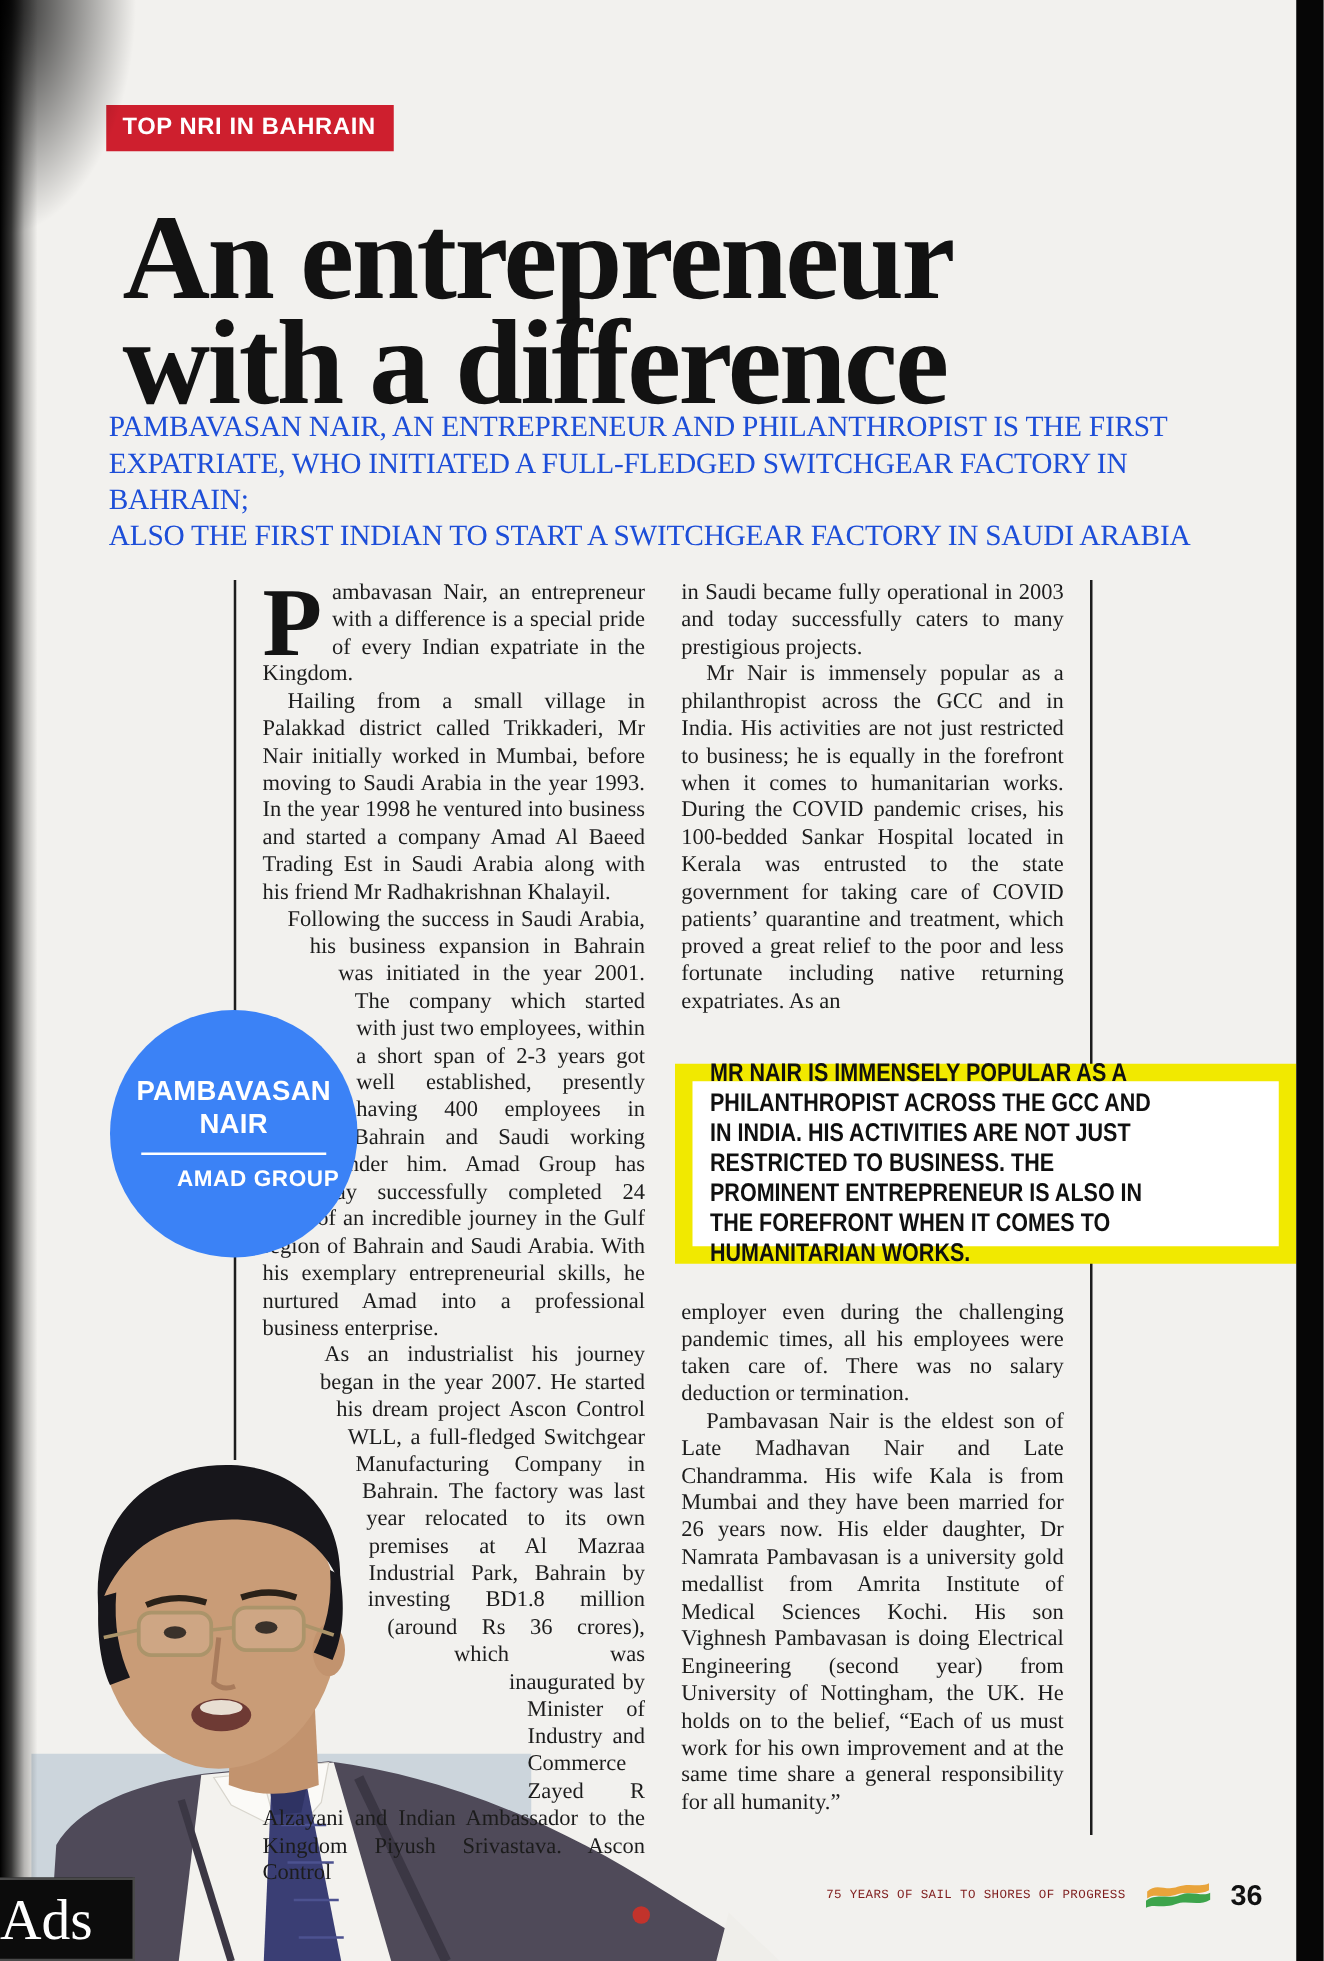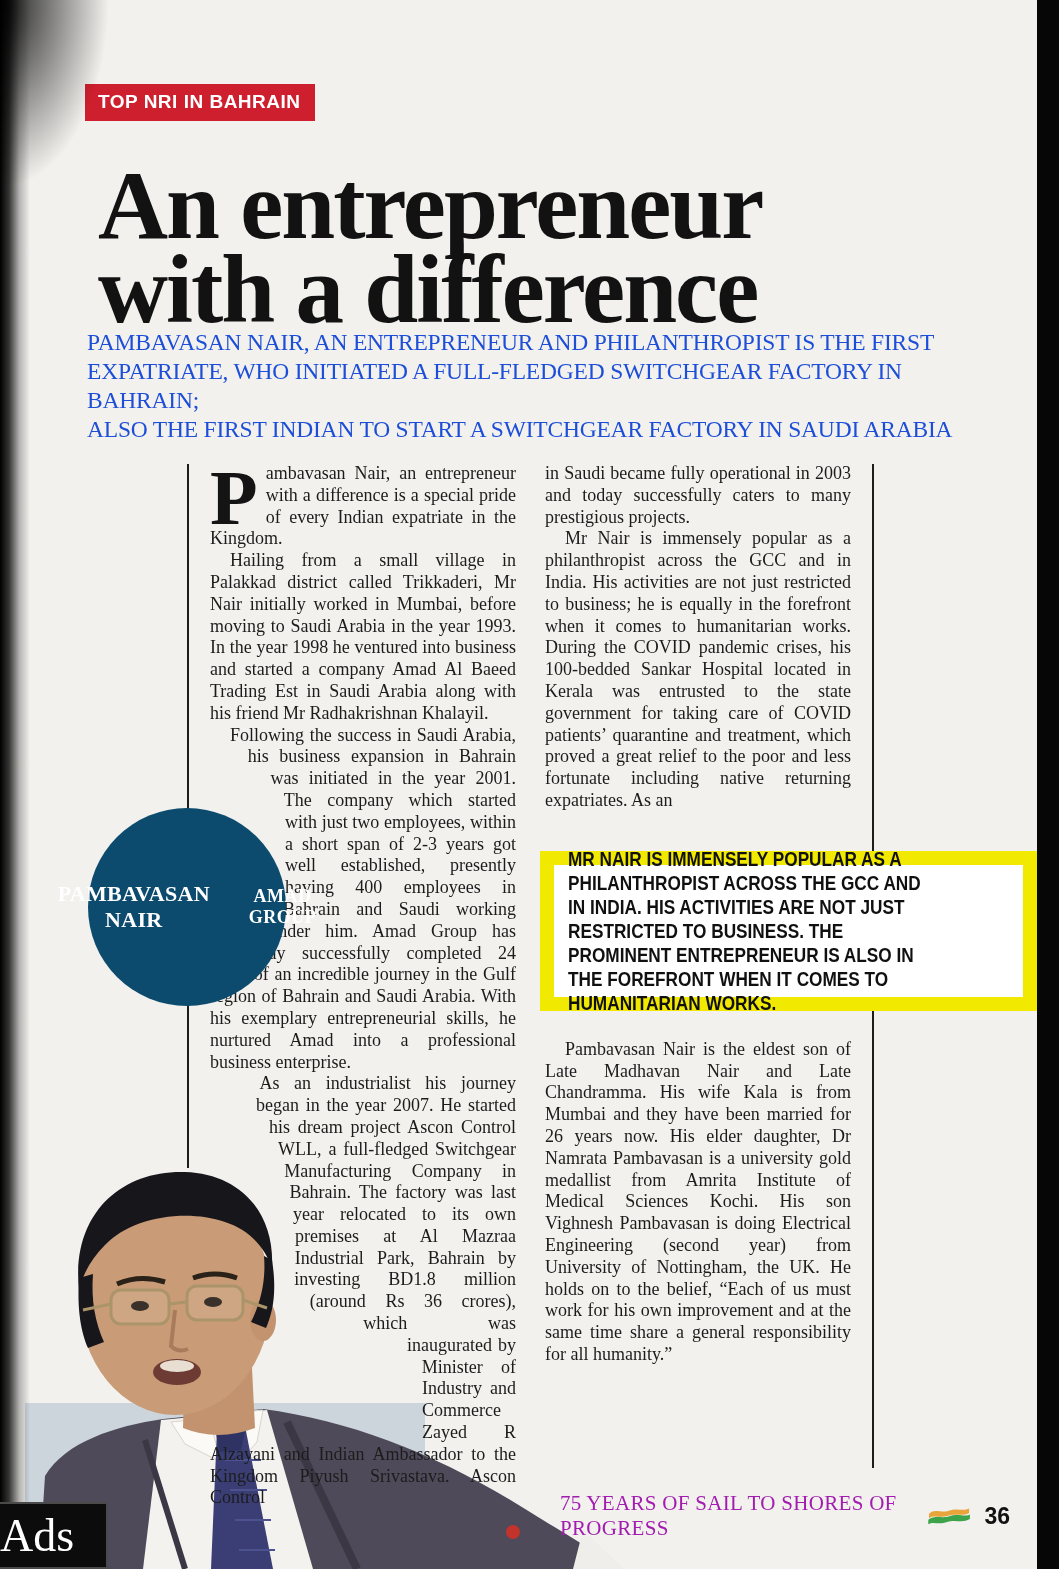--- a/index.html
+++ b/index.html
@@ -36,38 +36,38 @@
   .dropcap{float:left;font-size:78px;line-height:60px;font-weight:700;color:#141414;padding:5px 8px 0 0;}
 
   .float-circle{float:left;width:75px;height:196px;margin-top:64px;
     shape-outside:ellipse(105px 100px at -30px 50%);shape-margin:8px;}
   .float-photo{float:left;width:212px;height:348px;margin-top:28px;shape-margin:5px;
     shape-outside:polygon(0px 0px,10px 8px,32px 32px,50px 58px,62px 84px,70px 112px,77px 142px,80px 172px,78px 202px,80px 228px,97px 244px,136px 260px,188px 281px,206px 300px,212px 348px,0px 348px);}
 
   .quote-spacer{height:227px;}
 
   .badge{position:absolute;left:88px;top:808px;width:198px;height:198px;border-radius:50%;
-    background:#0c4a6e;color:#fff;z-index:10;font-family:Liberation Serif, serif;
-    display:flex;flex-direction:row;align-items:center;justify-content:center;text-align:center;}
+    background:#3b82f6;color:#fff;z-index:10;font-family:Liberation Sans, sans-serif;
+    display:flex;flex-direction:column;align-items:center;justify-content:center;text-align:center;}
   .badge-name{font-size:22px;font-weight:bold;line-height:26px;letter-spacing:.3px;white-space:pre-line;}
   .badge-div{width:148px;height:2px;background:#fff;margin:10px auto 9px;}
   .badge-org{font-size:18px;font-weight:bold;letter-spacing:.5px;margin-left:39px;}
 
   .pullquote{position:absolute;left:540px;top:851px;width:497px;height:160px;
     background:#f1e900;padding:14px;box-sizing:border-box;z-index:15;}
   .pull-inner{background:#fff;width:100%;height:100%;box-sizing:border-box;
     display:flex;align-items:center;padding:4px 14px;}
   .pull-text{font-family:"Liberation Sans",sans-serif;font-weight:bold;font-size:20.5px;
     line-height:24px;color:#101010;transform:scaleX(.84);transform-origin:0 50%;width:119%;margin:0;}
 
   .photo{position:absolute;left:25px;top:1160px;z-index:5;}
 
   .footer{position:absolute;left:560px;top:1496px;width:450px;height:40px;z-index:8;
     display:flex;align-items:center;justify-content:flex-end;gap:13px;}
-  .f-tag{font-family:Liberation Serif, serif;font-size:21px;color:#a21caf;letter-spacing:.3px;}
+  .f-tag{font-family:Liberation Mono, monospace;font-size:10px;color:#7f1d1d;letter-spacing:.3px;}
   .f-num{font-family:"Liberation Sans",sans-serif;font-weight:bold;font-size:23px;color:#111;}
 
   .ads{position:absolute;left:0;top:1502px;width:108px;height:67px;background:#0c0c0c;
     border:2px solid #4a4a4a;border-left:none;box-sizing:border-box;z-index:60;color:#fff;
     font-family:"Liberation Serif",serif;font-size:46px;display:flex;align-items:center;padding-left:0;cursor:pointer;}
 </style>
 </head>
 <body>
 
 <div class="page">
@@ -90,20 +90,21 @@
     <div class="float-circle"></div>
     <p class="indent">Following the success in Saudi Arabia, his business expansion in Bahrain was initiated in the year 2001. The company which started with just two employees, within a short span of 2-3 years got well established, presently having 400 employees in Bahrain and Saudi working under him. Amad Group has today successfully completed 24 years of an incredible journey in the Gulf region of Bahrain and Saudi Arabia. With his exemplary entrepreneurial skills, he nurtured Amad into a professional business enterprise.</p>
     <div class="float-photo"></div>
     <p class="indent">As an industrialist his journey began in the year 2007. He started his dream project Ascon Control WLL, a full-fledged Switchgear Manufacturing Company in Bahrain. The factory was last year relocated to its own premises at Al Mazraa Industrial Park, Bahrain by investing BD1.8 million (around Rs 36 crores), which was inaugurated by Minister of Industry and Commerce Zayed R Alzayani and Indian Ambassador to the Kingdom Piyush Srivastava. Ascon Control</p>
   </div>
 
   <div class="col col2">
     <p>in Saudi became fully operational in 2003 and today successfully caters to many prestigious projects.</p>
     <p class="indent">Mr Nair is immensely popular as a philanthropist across the GCC and in India. His activities are not just restricted to business; he is equally in the forefront when it comes to humanitarian works. During the COVID pandemic crises, his 100-bedded Sankar Hospital located in Kerala was entrusted to the state government for taking care of COVID patients’ quarantine and treatment, which proved a great relief to the poor and less fortunate including native returning expatriates. As an</p>
     <div class="quote-spacer"></div>
+    <p>employer even during the challenging pandemic times, all his employees were taken care of. There was no salary deduction or termination.</p>
     <p class="indent">Pambavasan Nair is the eldest son of Late Madhavan Nair and Late Chandramma. His wife Kala is from Mumbai and they have been married for 26 years now. His elder daughter, Dr Namrata Pambavasan is a university gold medallist from Amrita Institute of Medical Sciences Kochi. His son Vighnesh Pambavasan is doing Electrical Engineering (second year) from University of Nottingham, the UK. He holds on to the belief, “Each of us must work for his own improvement and at the same time share a general responsibility for all humanity.”</p>
   </div>
 
   <div class="badge">
     <div class="badge-name">PAMBAVASAN
 NAIR</div>
     <div class="badge-div"></div>
     <div class="badge-org">AMAD GROUP</div>
   </div>
 

